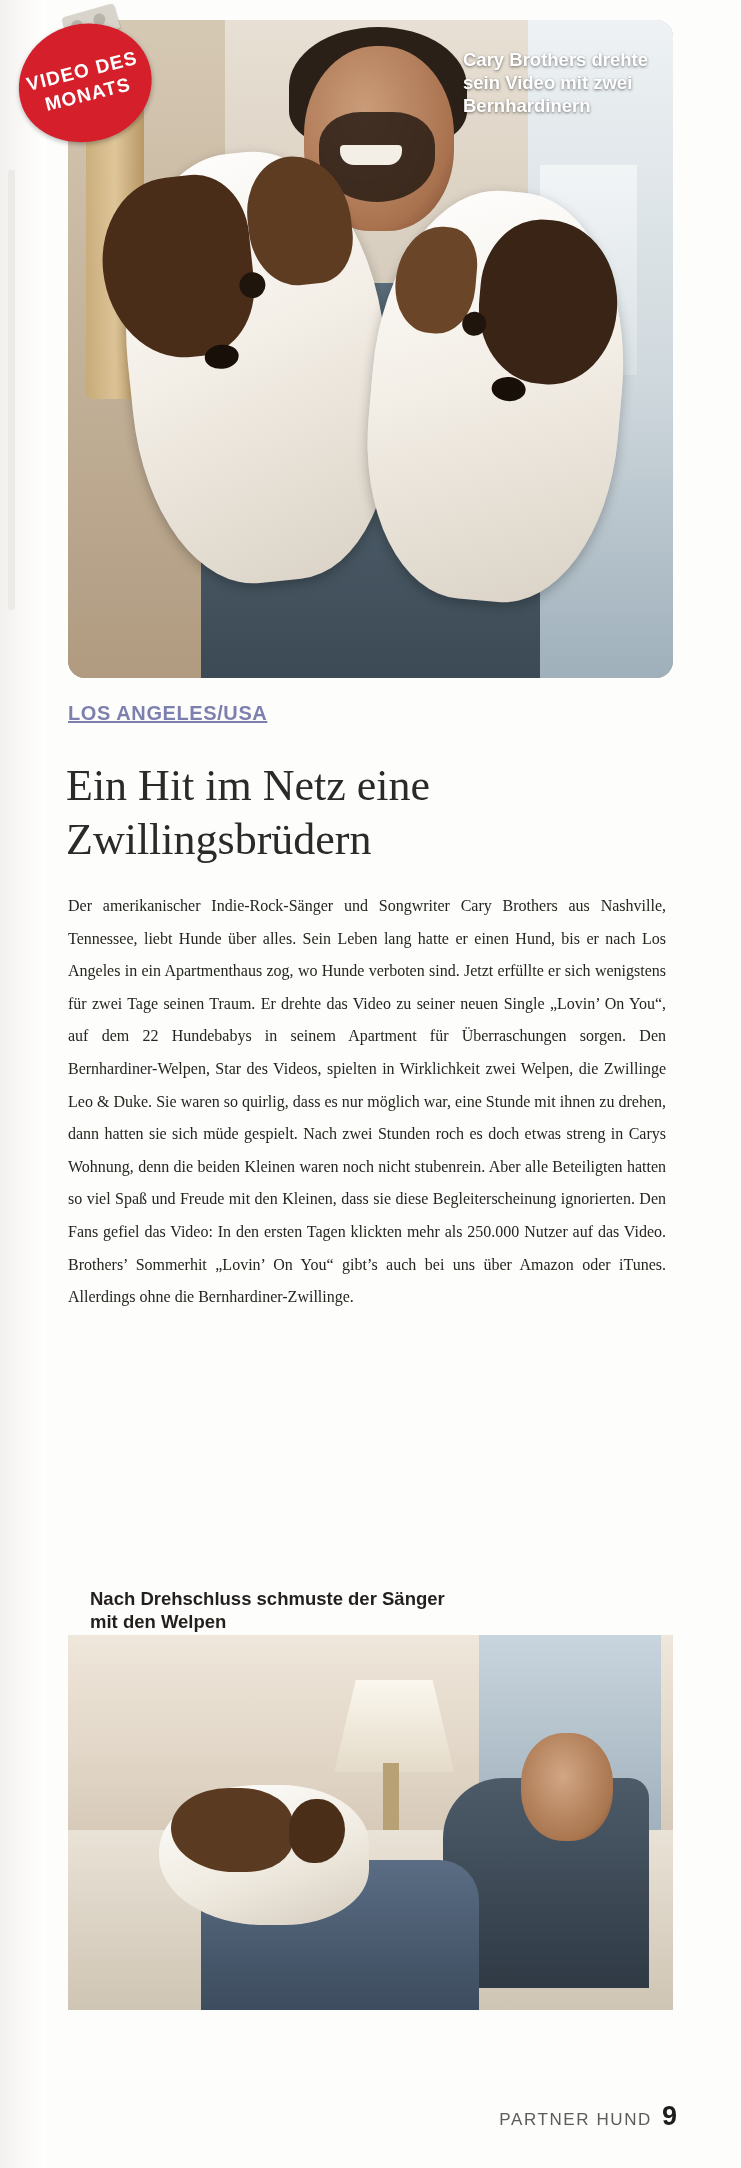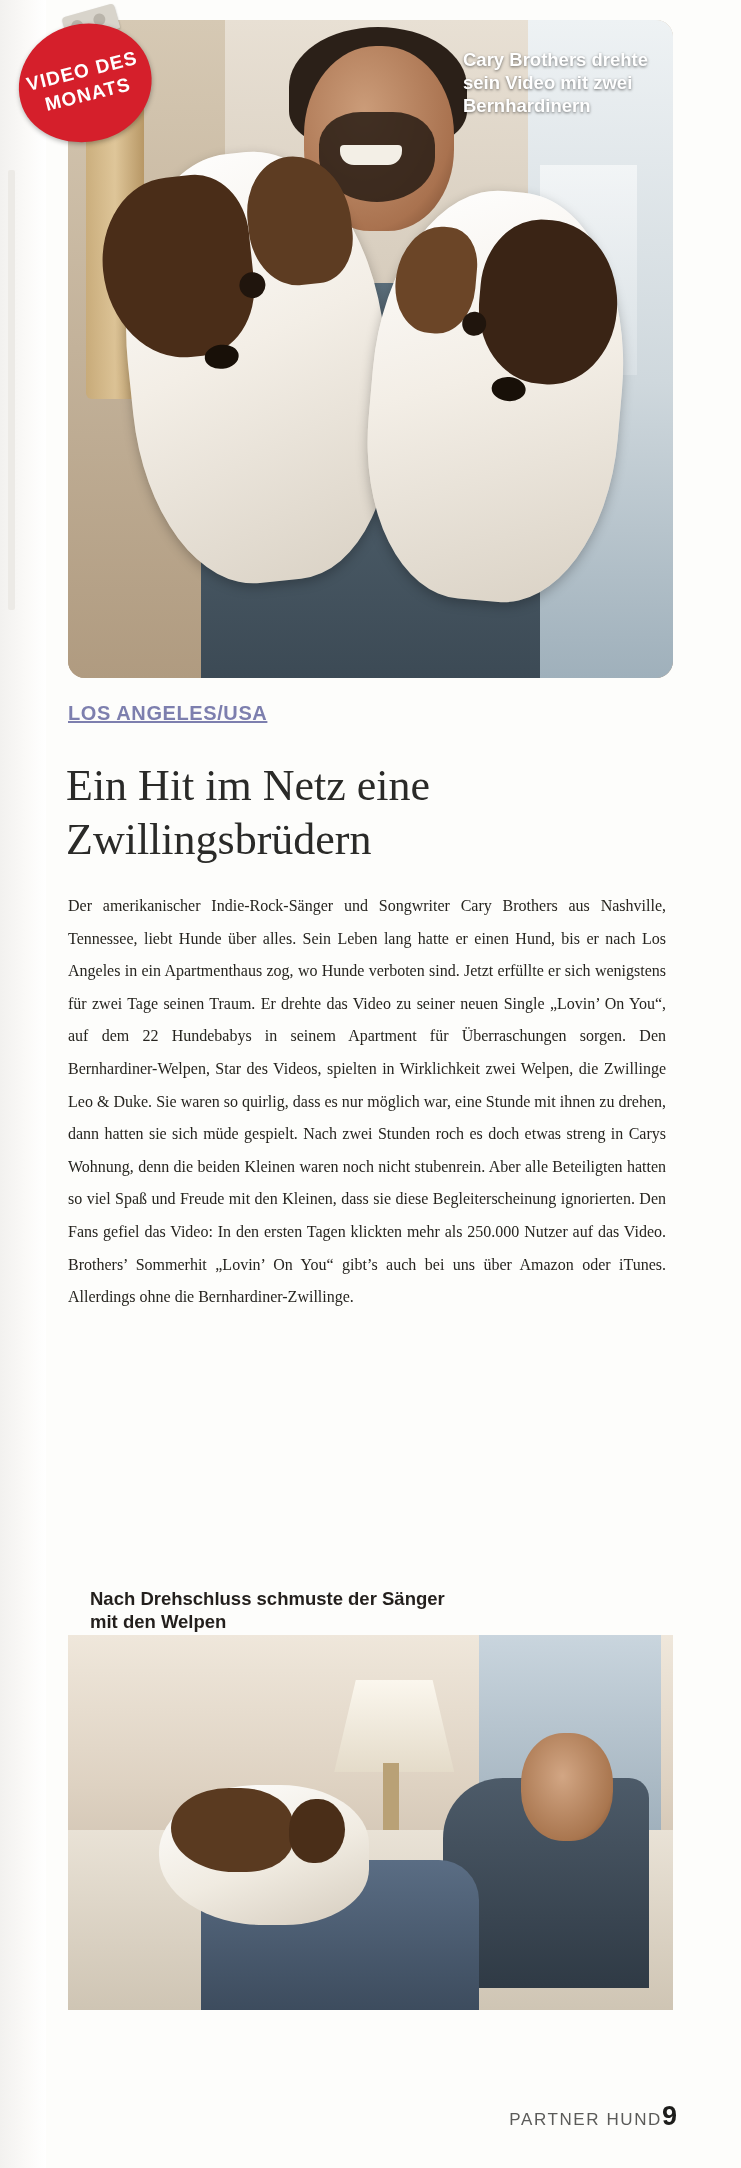--- a/index.html
+++ b/index.html
@@ -349,20 +349,21 @@
     z-index: 20;
   }
 
   
   .footer {
     position: absolute;
     right: 64px;
     bottom: 36px;
     display: flex;
     align-items: baseline;
+    gap: 10px;
     margin-left: 28px;
   }
   .footer-label {
     font-family: "Liberation Sans", sans-serif;
     font-size: 17px;
     letter-spacing: 1.6px;
     color: #5b5b59;
   }
   .footer-page {
     font-family: "Liberation Sans", sans-serif;

